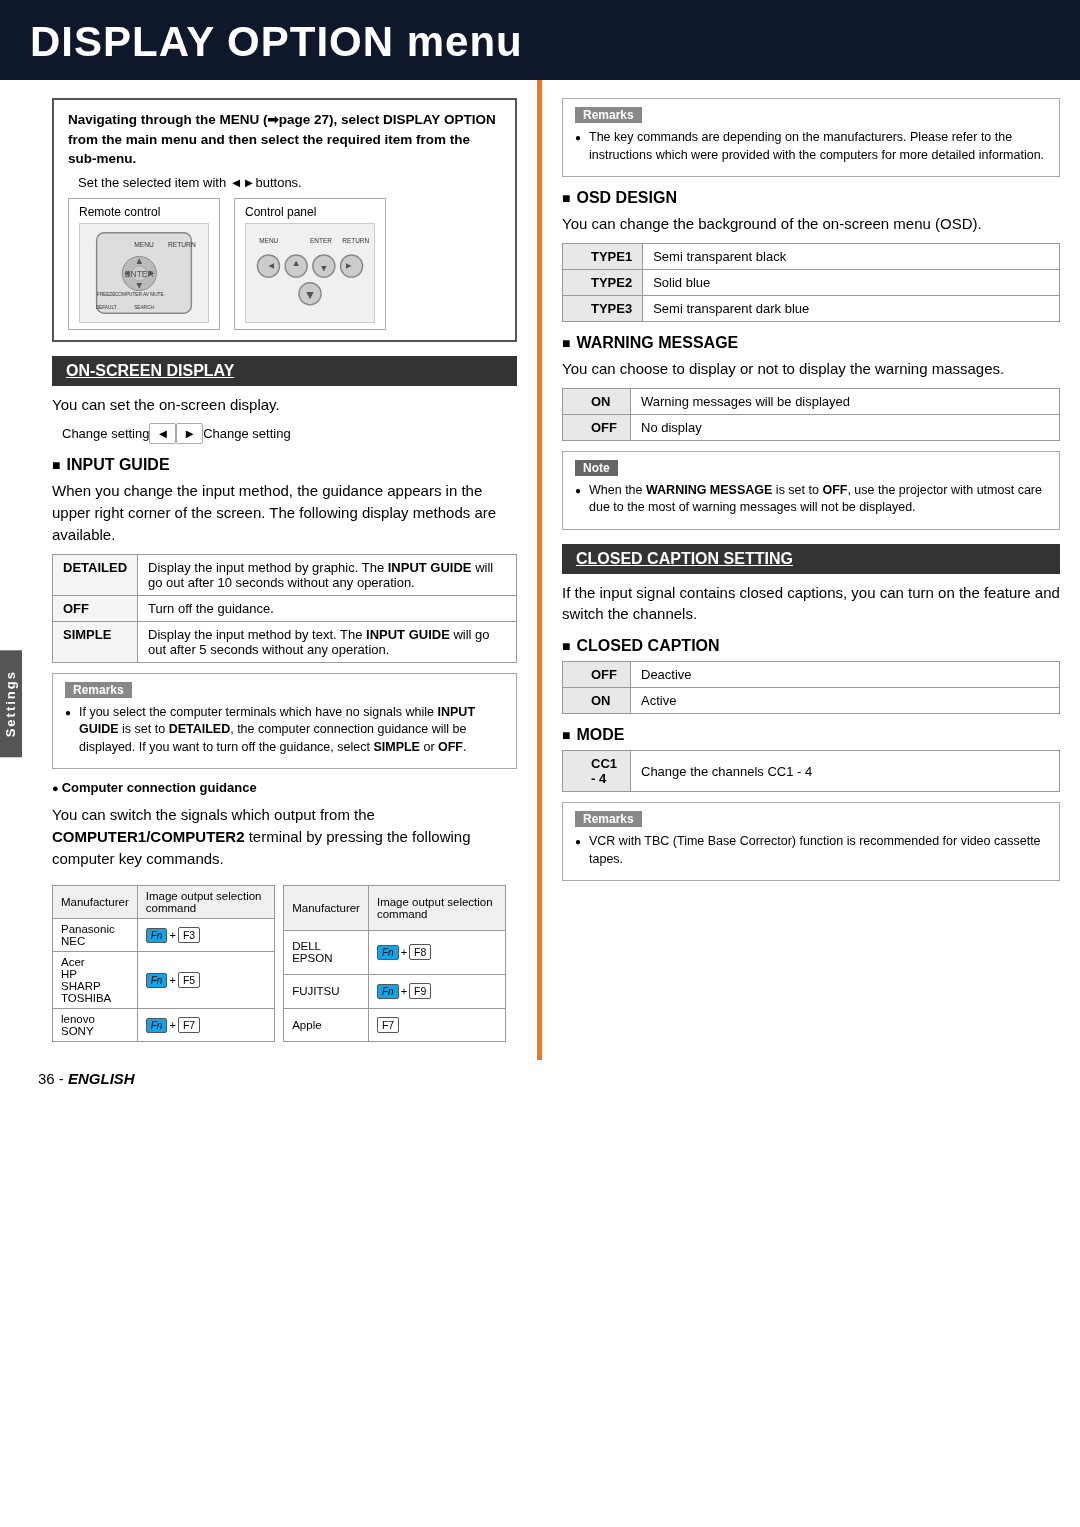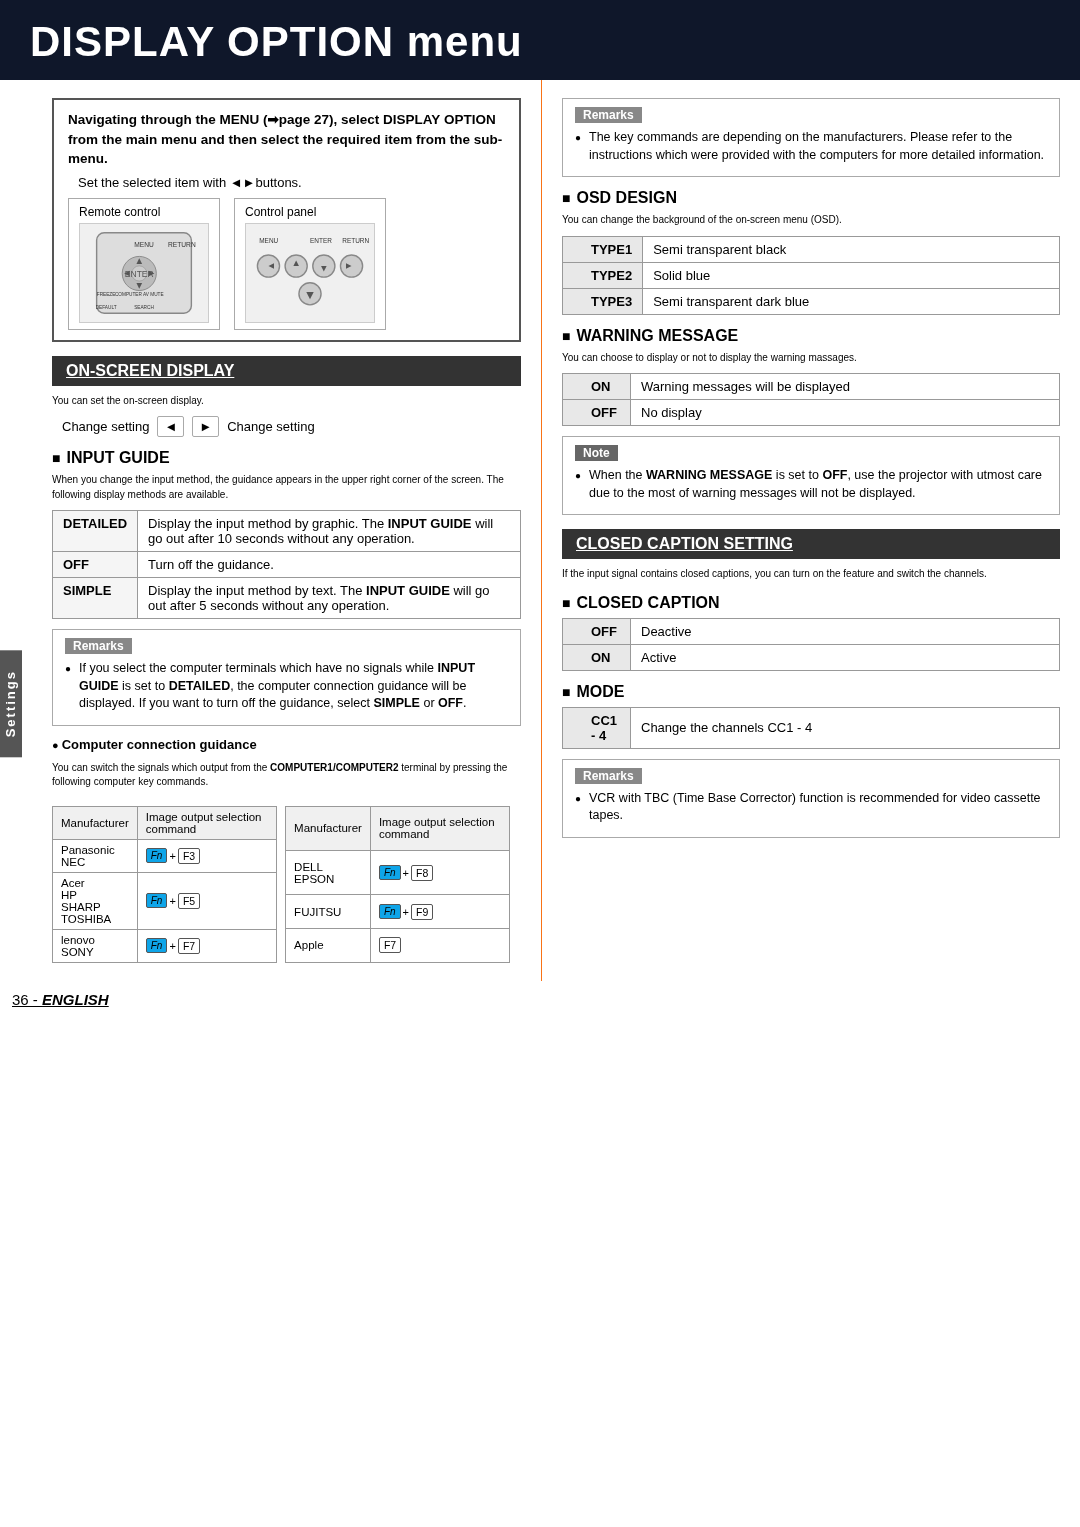--- a/index.html
+++ b/index.html
@@ -28,21 +28,21 @@
     
     .main-content {
       display: flex;
       padding: 0;
     }
 
     
     .left-col {
       width: 520px;
       padding: 18px 20px 18px 30px;
-      border-right: 1px solid #f97316;
+      border-right: 5px solid #f97316;
     }
 
     
     .right-col {
       flex: 1;
       padding: 18px 20px 18px 20px;
     }
 
     
     .intro-box {
@@ -133,21 +133,20 @@
       font-weight: bold;
       background: #f5f5f5;
       white-space: nowrap;
       width: 80px;
     }
 
     
     .change-setting-row {
       display: flex;
       align-items: center;
-      gap: 8px;
       margin: 8px 0 10px 10px;
       font-size: 13px;
     }
     .arrow-btn {
       display: inline-block;
       border: 1px solid #aaa;
       border-radius: 2px;
       padding: 2px 6px;
       font-size: 13px;
     }
@@ -261,33 +260,32 @@
       transform: rotate(180deg);
       text-align: center;
       padding: 20px 3px;
       font-size: 13px;
       font-weight: bold;
       letter-spacing: 2px;
     }
 
     
     .page-footer {
-      padding: 10px 12px;
+      padding: 10px 38px;
       font-size: 15px;
       font-style: italic;
-      text-decoration: underline;
     }
     .page-footer span {
       font-style: normal;
       font-size: 15px;
     }
 
     
     .body-text {
-      font-size: 10px;
+      font-size: 15px;
       line-height: 1.45;
       margin-bottom: 8px;
     }
 
     
     .osd-table {
       width: 100%;
       border-collapse: collapse;
       margin-bottom: 10px;
     }

